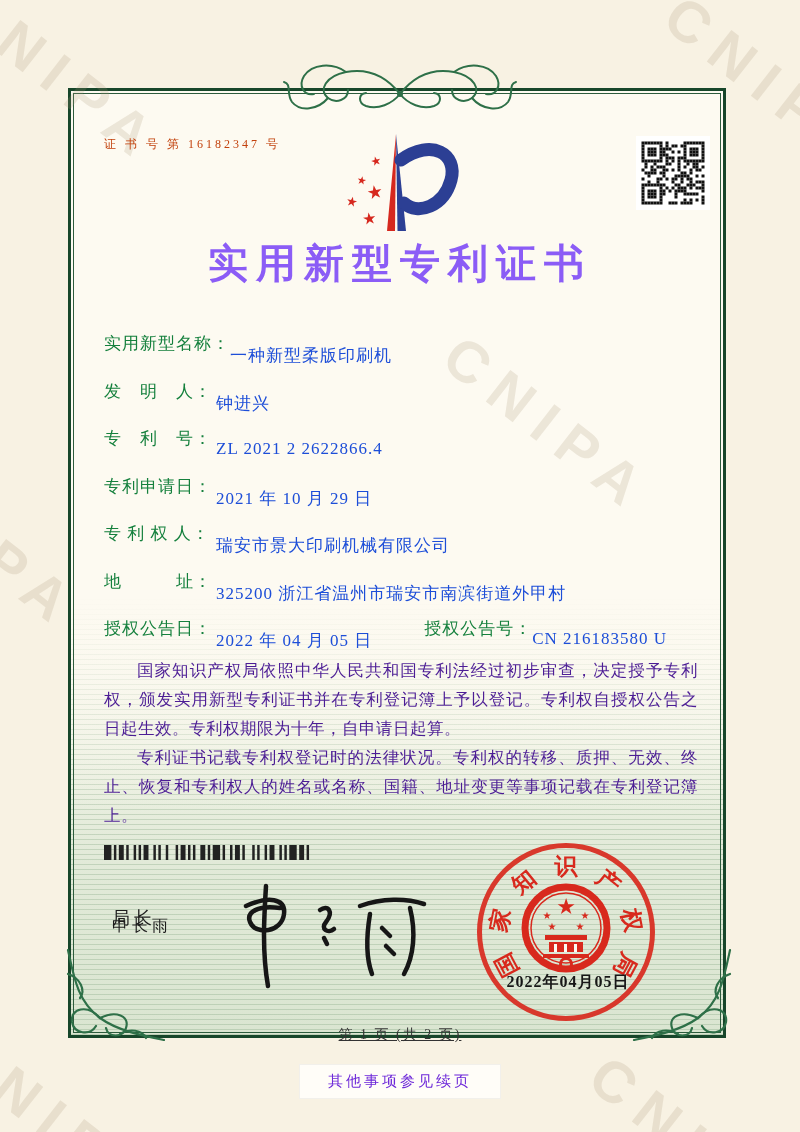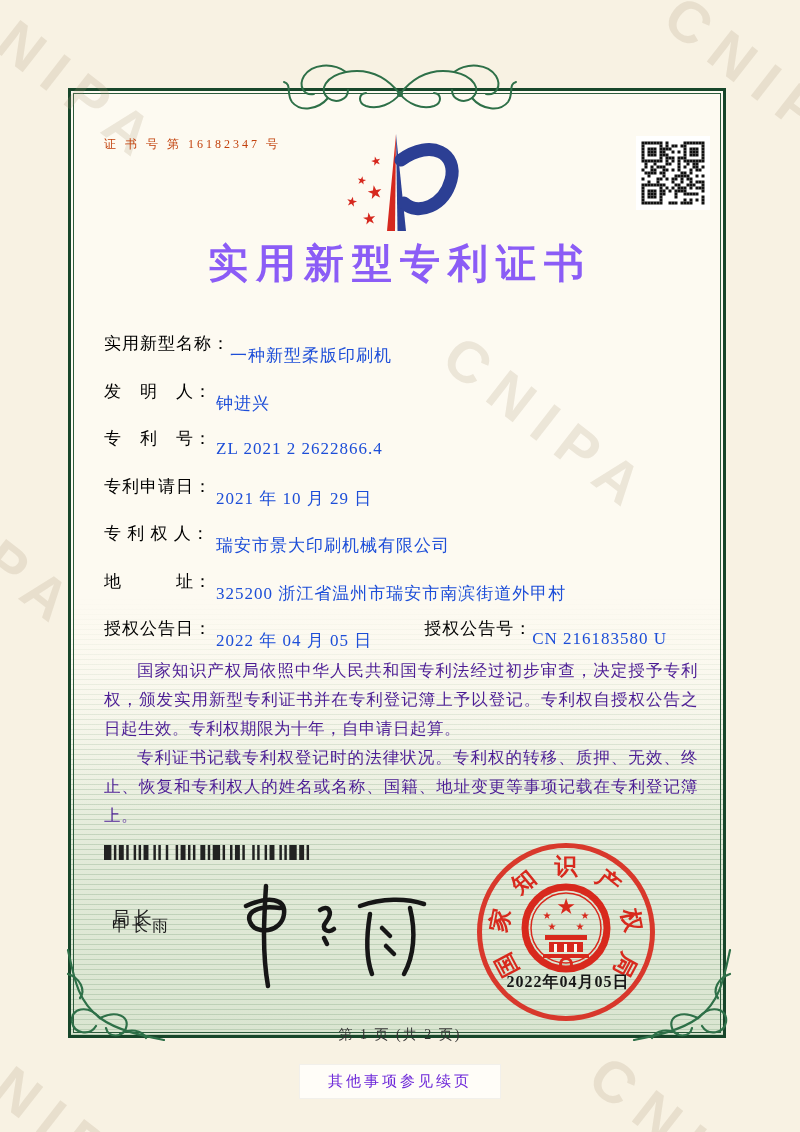--- a/index.html
+++ b/index.html
@@ -43,21 +43,21 @@
     position:absolute;left:104px;top:136px;font-size:12px;letter-spacing:3px;color:#c2410c;
   }
   .logo{position:absolute;left:338px;top:132px;}
   .qr{position:absolute;left:636px;top:136px;background:#fff;padding:2px;}
   .title{
     position:absolute;left:0;right:0;top:236px;text-align:center;
     font-size:40px;font-weight:bold;letter-spacing:8px;color:#8b5cf6;
   }
   .fields{position:absolute;left:104px;top:332px;width:580px;}
   .field-row{height:47.5px;display:flex;align-items:flex-start;font-size:17px;}
-  .flabel{min-width:112px;letter-spacing:1px;color:#000000;white-space:pre;}
+  .flabel{min-width:112px;letter-spacing:1px;color:#15803d;white-space:pre;}
   .fvalue{letter-spacing:1px;color:#1d4ed8;white-space:pre;margin-top:12px;}
   .pair2{margin-left:52px;display:flex;}
   .paras{position:absolute;left:104px;top:656px;width:594px;font-size:16.5px;line-height:29px;color:#4c1d95;}
   .paras p{margin:0;text-indent:2em;text-align:justify;letter-spacing:0.5px;}
   .barcode{position:absolute;left:104px;top:845px;}
   .officer-title{position:absolute;left:112px;top:906px;font-size:18px;letter-spacing:4px;}
   .officer-name{position:absolute;left:112px;top:916px;font-size:16px;letter-spacing:4px;}
   .signature{position:absolute;left:228px;top:872px;}
   
   .seal{
@@ -68,21 +68,21 @@
   .seal-char{
     position:absolute;left:50%;top:50%;width:26px;margin-left:-13px;margin-top:-14px;
     text-align:center;font-size:23px;font-weight:bold;color:#d8291d;
   }
   .emblem{position:absolute;left:50%;top:50%;transform:translate(-50%,-54%);}
   .seal-date{
     position:absolute;left:492px;top:972px;width:152px;text-align:center;z-index:4;
     font-size:16px;font-weight:bold;letter-spacing:1px;color:#171717;
   }
   .page-indicator{
-    position:absolute;left:0;right:0;top:1026px;text-align:center;font-size:14px;letter-spacing:2px;color:#333;
+    position:absolute;left:0;right:0;top:1026px;text-align:center;font-size:14px;letter-spacing:2px;color:#333;text-decoration:underline;
   }
   .note-row{position:absolute;left:0;right:0;top:1064px;text-align:center;}
   .note{
     display:inline-block;background:#fffdf8;border:1px solid rgba(0,0,0,0.05);
     padding:7px 28px;font-size:15px;letter-spacing:3px;color:#6d28d9;
   }
 </style>
 </head>
 <body>
 

